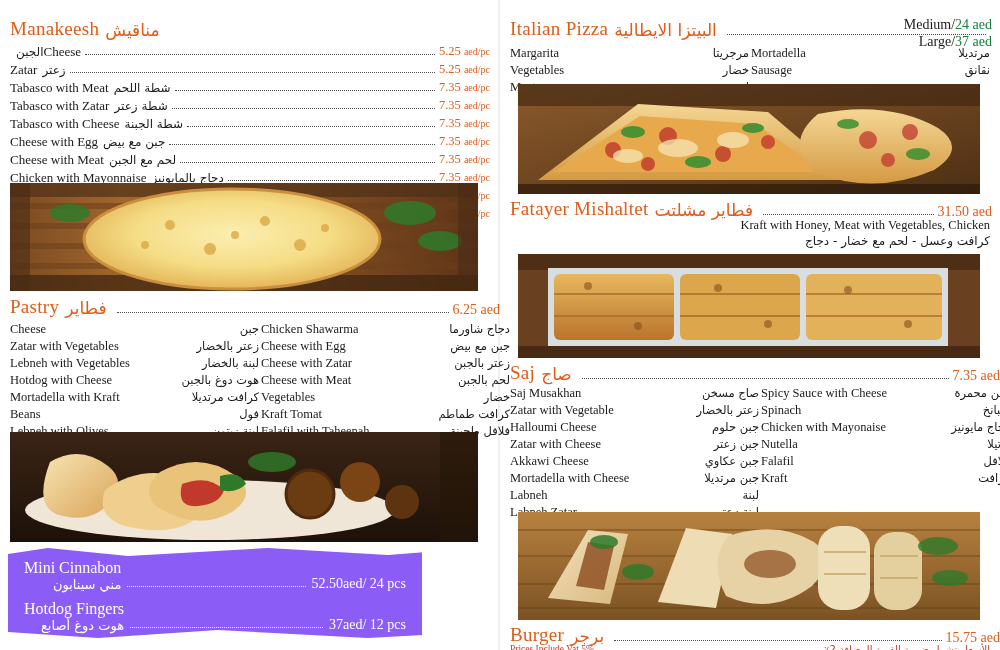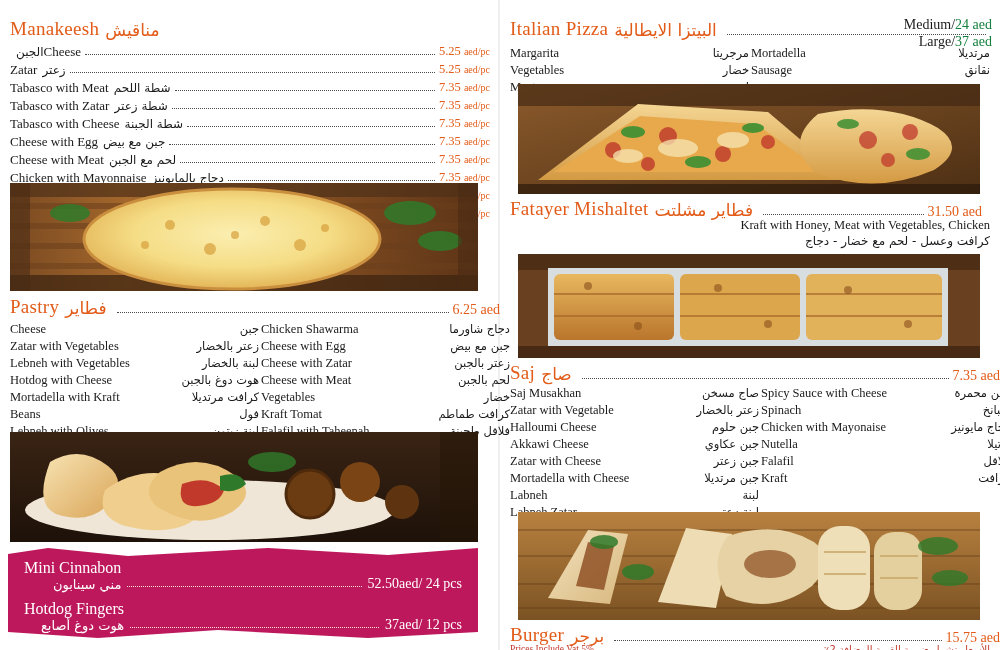--- a/index.html
+++ b/index.html
@@ -43,22 +43,22 @@
   .two-col .c{flex:1;}
   .mini{display:flex;font-size:12.5px;line-height:16px;padding:0.5px 0;}
   .mini .en{white-space:nowrap;}
   .mini .arx{font-size:11.5px;margin-left:6px;white-space:nowrap;}
   .mini .sp{flex:1;}
 
   
   .photo{position:relative;overflow:hidden;border:0;}
 
   .orange-band{
-    position:absolute;left:8px;width:470px;
-    background:#be185d;
+    position:absolute;left:8px;width:414px;
+    background:#8b5cf6;
     color:#fff;
   }
   .band-row{display:flex;align-items:flex-end;padding:1px 16px;}
   .band-name{font-size:16px;color:#fff;white-space:nowrap;font-family:"Liberation Serif",serif;}
   .band-ar{font-size:13px;color:#fff;}
   .band-dots{flex:1;border-bottom:1.5px dotted #ffe2cf;margin:0 6px 5px 6px;}
   .band-price{font-size:14px;color:#fff;white-space:nowrap;}
 
   .size-note{position:absolute;right:8px;top:4px;text-align:right;font-size:14px;color:#1a1a1a;}
   .size-note .ln{white-space:nowrap;line-height:17px;}
@@ -421,21 +421,21 @@
             </g>
         </g>
         <rect x="0" y="100" width="462" height="10" fill="#2b1a0b" opacity=".7"></rect>
       </svg>
     </div>
 
     <div class="title-row" style="position:absolute;left:0;top:186px;width:500px;">
       <span class="sec-title">Fatayer Mishaltet</span>
       <span class="ar-title ar">فطاير مشلتت</span>
       <span class="dots"></span>
-      <span class="price" style="margin-right:28px;">31.50 aed</span>
+      <span class="price" style="margin-right:18px;">31.50 aed</span>
     </div>
     <div style="position:absolute;left:10px;top:206px;width:480px;text-align:right;">
       <div style="font-size:12.5px;">Kraft with Honey, Meat with Vegetables, Chicken</div>
       <div class="ar" style="font-size:12px;margin-top:1px;">كرافت وعسل - لحم مع خضار - دجاج</div>
     </div>
 
     <div class="photo" style="position:absolute;left:18px;top:242px;width:462px;height:104px;">
       <svg width="462" height="104" viewBox="0 0 462 104" preserveAspectRatio="none">
         <defs>
           <linearGradient id="fat" x1="0" y1="0" x2="0" y2="1">
@@ -489,28 +489,28 @@
             <span class="en">Zatar with Vegetable</span>
             <span class="sp"></span>
             <span class="arx ar">زعتر بالخضار</span>
           </div>
         <div class="mini">
             <span class="en">Halloumi Cheese</span>
             <span class="sp"></span>
             <span class="arx ar">جبن حلوم</span>
           </div>
         <div class="mini">
+            <span class="en">Zatar with Cheese</span>
+            <span class="sp"></span>
+            <span class="arx ar">جبن زعتر</span>
+          </div>
+        <div class="mini">
             <span class="en">Akkawi Cheese</span>
             <span class="sp"></span>
             <span class="arx ar">جبن عكاوي</span>
-          </div>
-        <div class="mini">
-            <span class="en">Zatar with Cheese</span>
-            <span class="sp"></span>
-            <span class="arx ar">جبن زعتر</span>
           </div>
         <div class="mini">
             <span class="en">Mortadella with Cheese</span>
             <span class="sp"></span>
             <span class="arx ar">جبن مرتديلا</span>
           </div>
         <div class="mini">
             <span class="en">Labneh</span>
             <span class="sp"></span>
             <span class="arx ar">لبنة</span>

